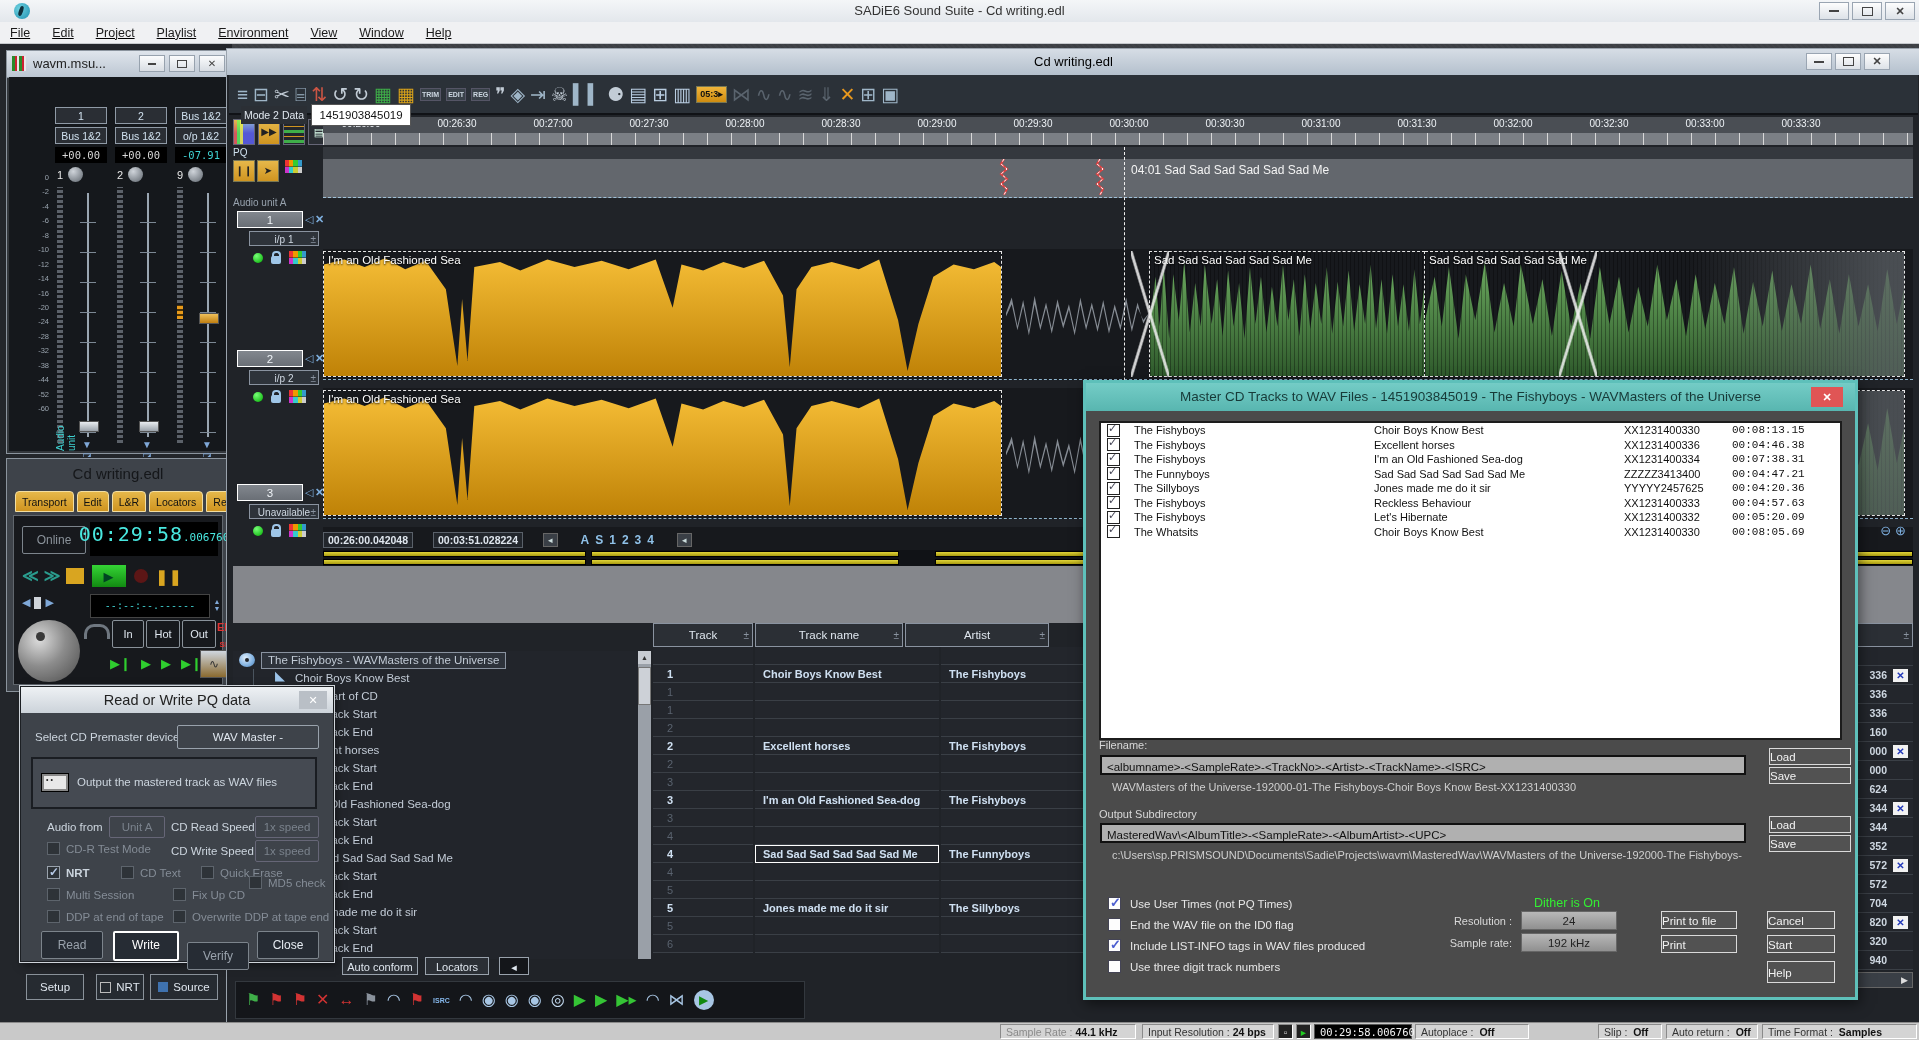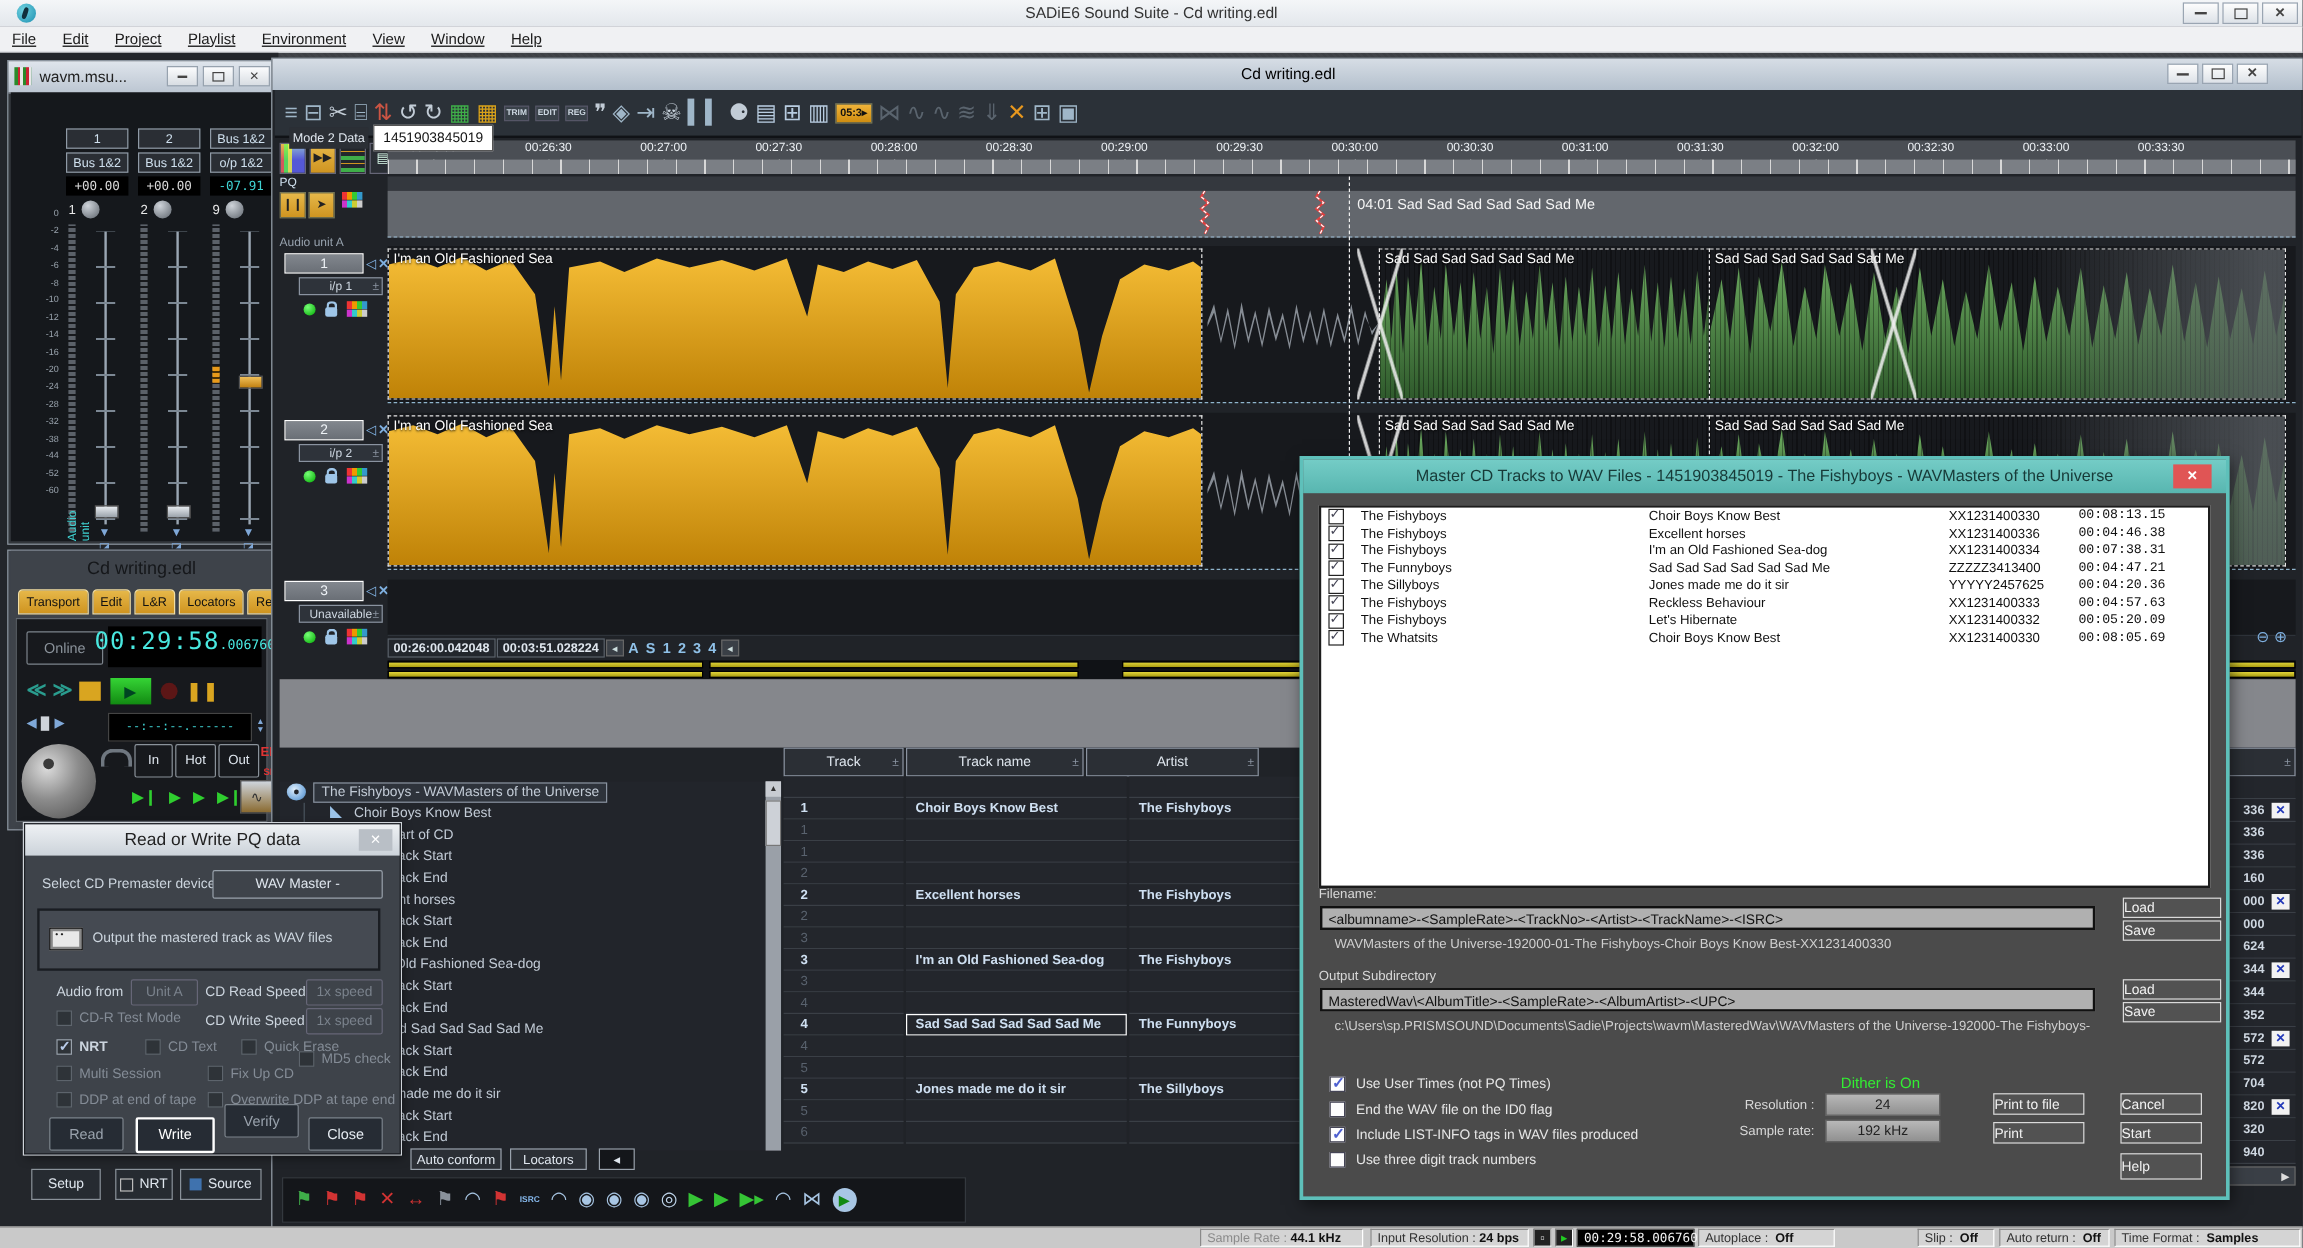--- a/index.html
+++ b/index.html
@@ -130,33 +130,33 @@
   .numbox{position:absolute;left:4px;top:0;width:66px;height:17px;background:linear-gradient(#82878e,#6a6f76);border:1px solid #fff;color:#eef2f6;font-size:11.5px;text-align:center;line-height:17px;box-sizing:border-box;}
   .spk{position:absolute;left:72px;top:2px;color:#7fb0e0;font-size:11px;}
   .mute{position:absolute;left:82px;top:2px;color:#7fb0e0;font-size:11px;font-weight:bold;}
   .ipbox{position:absolute;left:16px;top:20px;width:70px;height:15px;background:#2e333a;border:1px solid #8a93a0;color:#cfd8e2;font-size:10px;text-align:center;line-height:15px;box-sizing:border-box;}
   .ipbox .pm{position:absolute;right:2px;top:0;color:#8a93a0;}
   .dotrow{position:absolute;left:20px;top:40px;display:flex;gap:8px;align-items:center;}
   .gdot{width:10px;height:10px;border-radius:50%;background:radial-gradient(circle at 35% 30%,#7f7,#0a0);}
   .lockic{width:10px;height:8px;background:#9fc6e8;border-radius:2px;position:relative;margin-top:4px;}
   .lockic::before{content:"";position:absolute;left:1px;top:-5px;width:5px;height:5px;border:2px solid #9fc6e8;border-bottom:none;border-radius:4px 4px 0 0;}
   .lanes{position:absolute;left:96px;top:148px;right:7px;bottom:0;}
-  .lane{position:absolute;left:0;right:0;background:#17191d;border-bottom:1px dashed #8fb4cc;}
+  .lane{position:absolute;left:0;right:0;background:#17191d;border-bottom:1px dashed #8fb4cc;margin-top:44px;}
   .clip{position:absolute;top:2px;bottom:2px;border:1px dashed #e6e6e6;box-sizing:border-box;overflow:hidden;}
   .clip svg{position:absolute;left:0;top:0;width:100%;height:100%;}
   .clip .lbl{position:absolute;left:4px;top:2px;font-size:11.5px;color:#fff;text-shadow:0 1px 2px #000;white-space:nowrap;}
   .stri{position:absolute;inset:0;background:repeating-linear-gradient(90deg,rgba(0,0,0,.32) 0 1px,transparent 1px 4px);}
   .gwave{position:absolute;border:none;}
   .xfade{position:absolute;top:2px;bottom:2px;width:38px;background:
     linear-gradient(to top right,transparent 47%,rgba(240,240,240,.85) 49%,rgba(240,240,240,.85) 51%,transparent 53%),
     linear-gradient(to bottom right,transparent 47%,rgba(240,240,240,.85) 49%,rgba(240,240,240,.85) 51%,transparent 53%);}
   .fadeR{position:absolute;inset:0;background:linear-gradient(to right,rgba(23,25,29,0) 55%,rgba(90,95,100,.75) 96%);}
   .cursorline{position:absolute;width:0;border-left:1px dashed #f0f0f0;z-index:6;}
   
-  .timestrip{position:absolute;left:96px;top:482px;width:330px;height:17px;display:flex;gap:1px;align-items:center;}
+  .timestrip{position:absolute;left:96px;top:482px;width:330px;height:17px;display:flex;gap:20px;align-items:center;}
   .tsbox{background:#22262c;border:1px solid #5a616a;color:#dfe6ee;font-size:10.5px;font-weight:bold;padding:1px 4px;}
   .elet{color:#8fc1e8;font-weight:bold;font-size:12px;padding:0 3px;}
   .tsarr{background:#3a3f46;border:1px solid #666;color:#cdd;font-size:9px;padding:1px 4px;}
   .zoomics{position:absolute;right:10px;top:474px;color:#7fb0e0;font-size:13px;letter-spacing:4px;}
   
   .ybars{position:absolute;left:96px;top:501px;right:7px;height:16px;background:#101216;}
   .yseg{position:absolute;top:1px;height:6px;background:linear-gradient(#e0d43a,#a89a10);border:1px solid #000;box-sizing:border-box;}
   .yseg.r2{top:9px;}
   
   .midgray{position:absolute;left:6px;top:517px;right:7px;height:57px;background:#85878c;}
@@ -1091,21 +1091,21 @@
     <div class="pcb" style="left:26px;top:223px;">
         <span class="cbd dis"></span>
         <span class="pqd">DDP at end of tape</span>
       </div>
     <div class="pcb" style="left:152px;top:223px;">
         <span class="cbd dis"></span>
         <span class="pqd">Overwrite DDP at tape end</span>
       </div>
     <div class="pqbtn" style="left:20px;top:244px;width:60px;">Read</div>
     <div class="pqbtn primary" style="left:92px;top:244px;width:62px;">Write</div>
-    <div class="pqbtn" style="left:166px;top:233px;width:60px;">Verify</div>
+    <div class="pqbtn" style="left:166px;top:255px;width:60px;">Verify</div>
     <div class="pqbtn lit" style="left:236px;top:244px;width:60px;">Close</div>
   </div>
 
   <div class="abs master">
     <div class="mtitle">Master CD Tracks to WAV Files - 1451903845019 - The Fishyboys - WAVMasters of the Universe</div>
     <div class="mclose">✕</div>
     <div class="mlist">
 
         <div class="mrow">
           <span class="cbl"></span>

